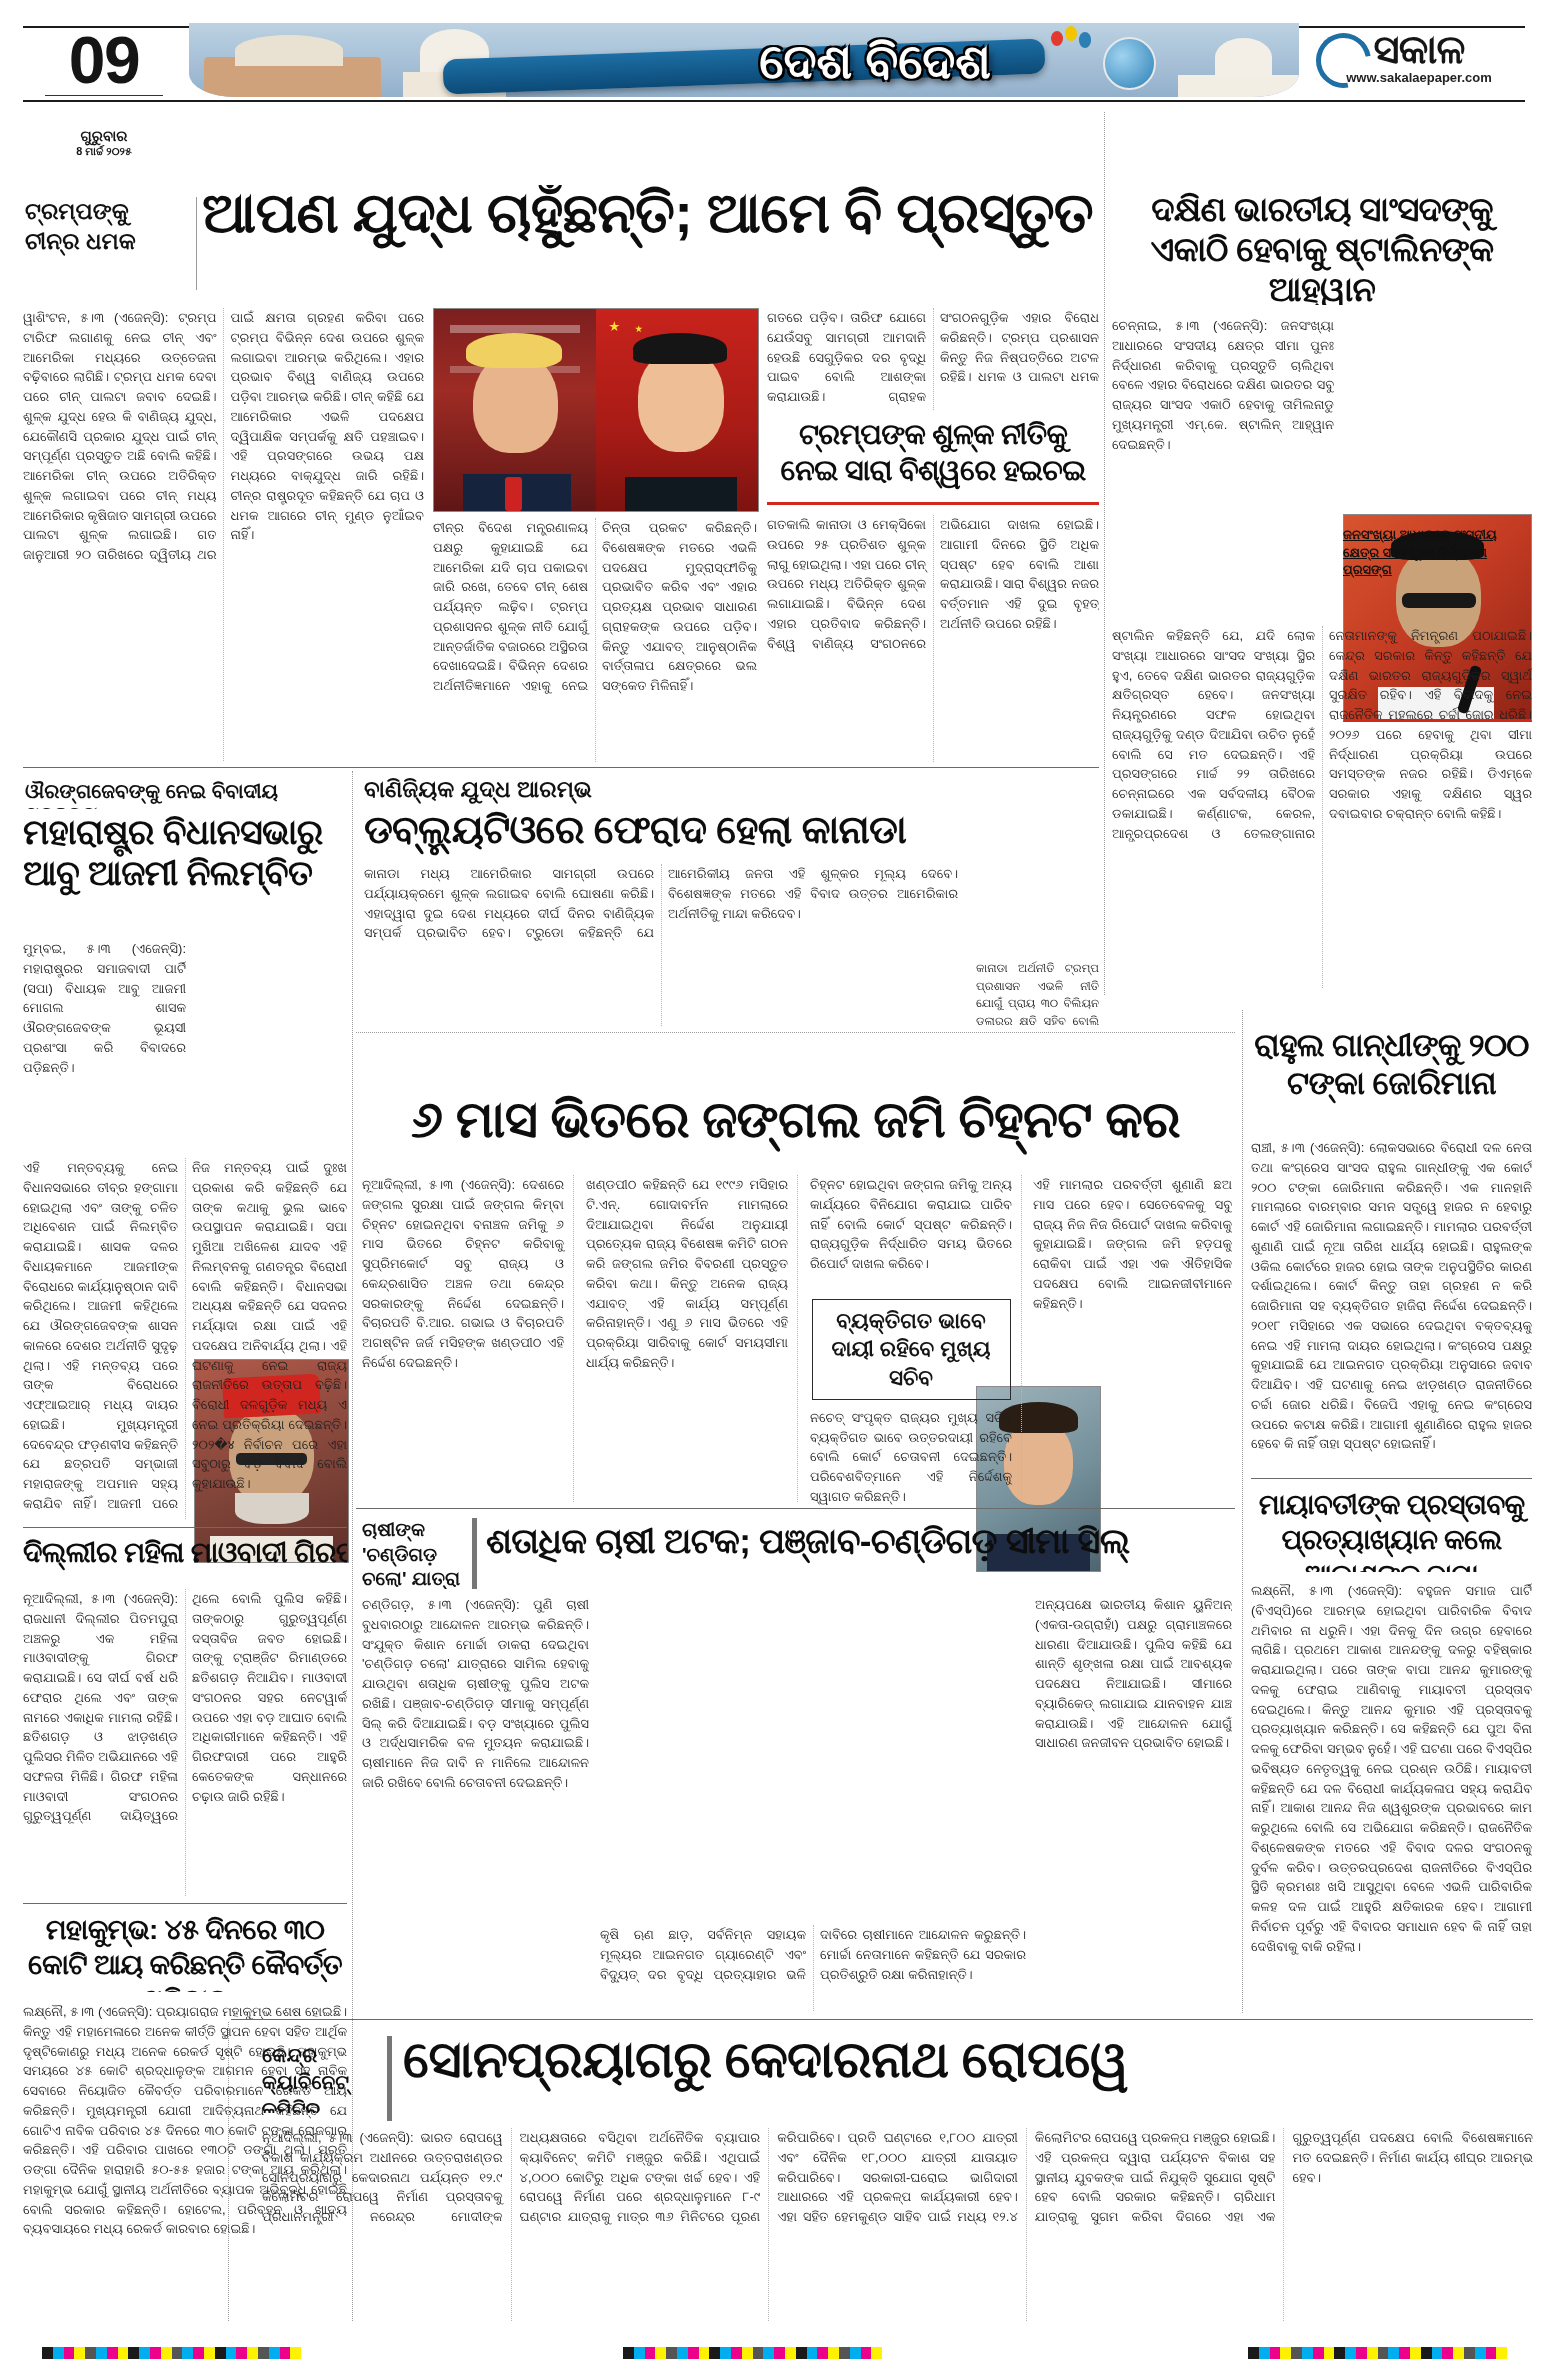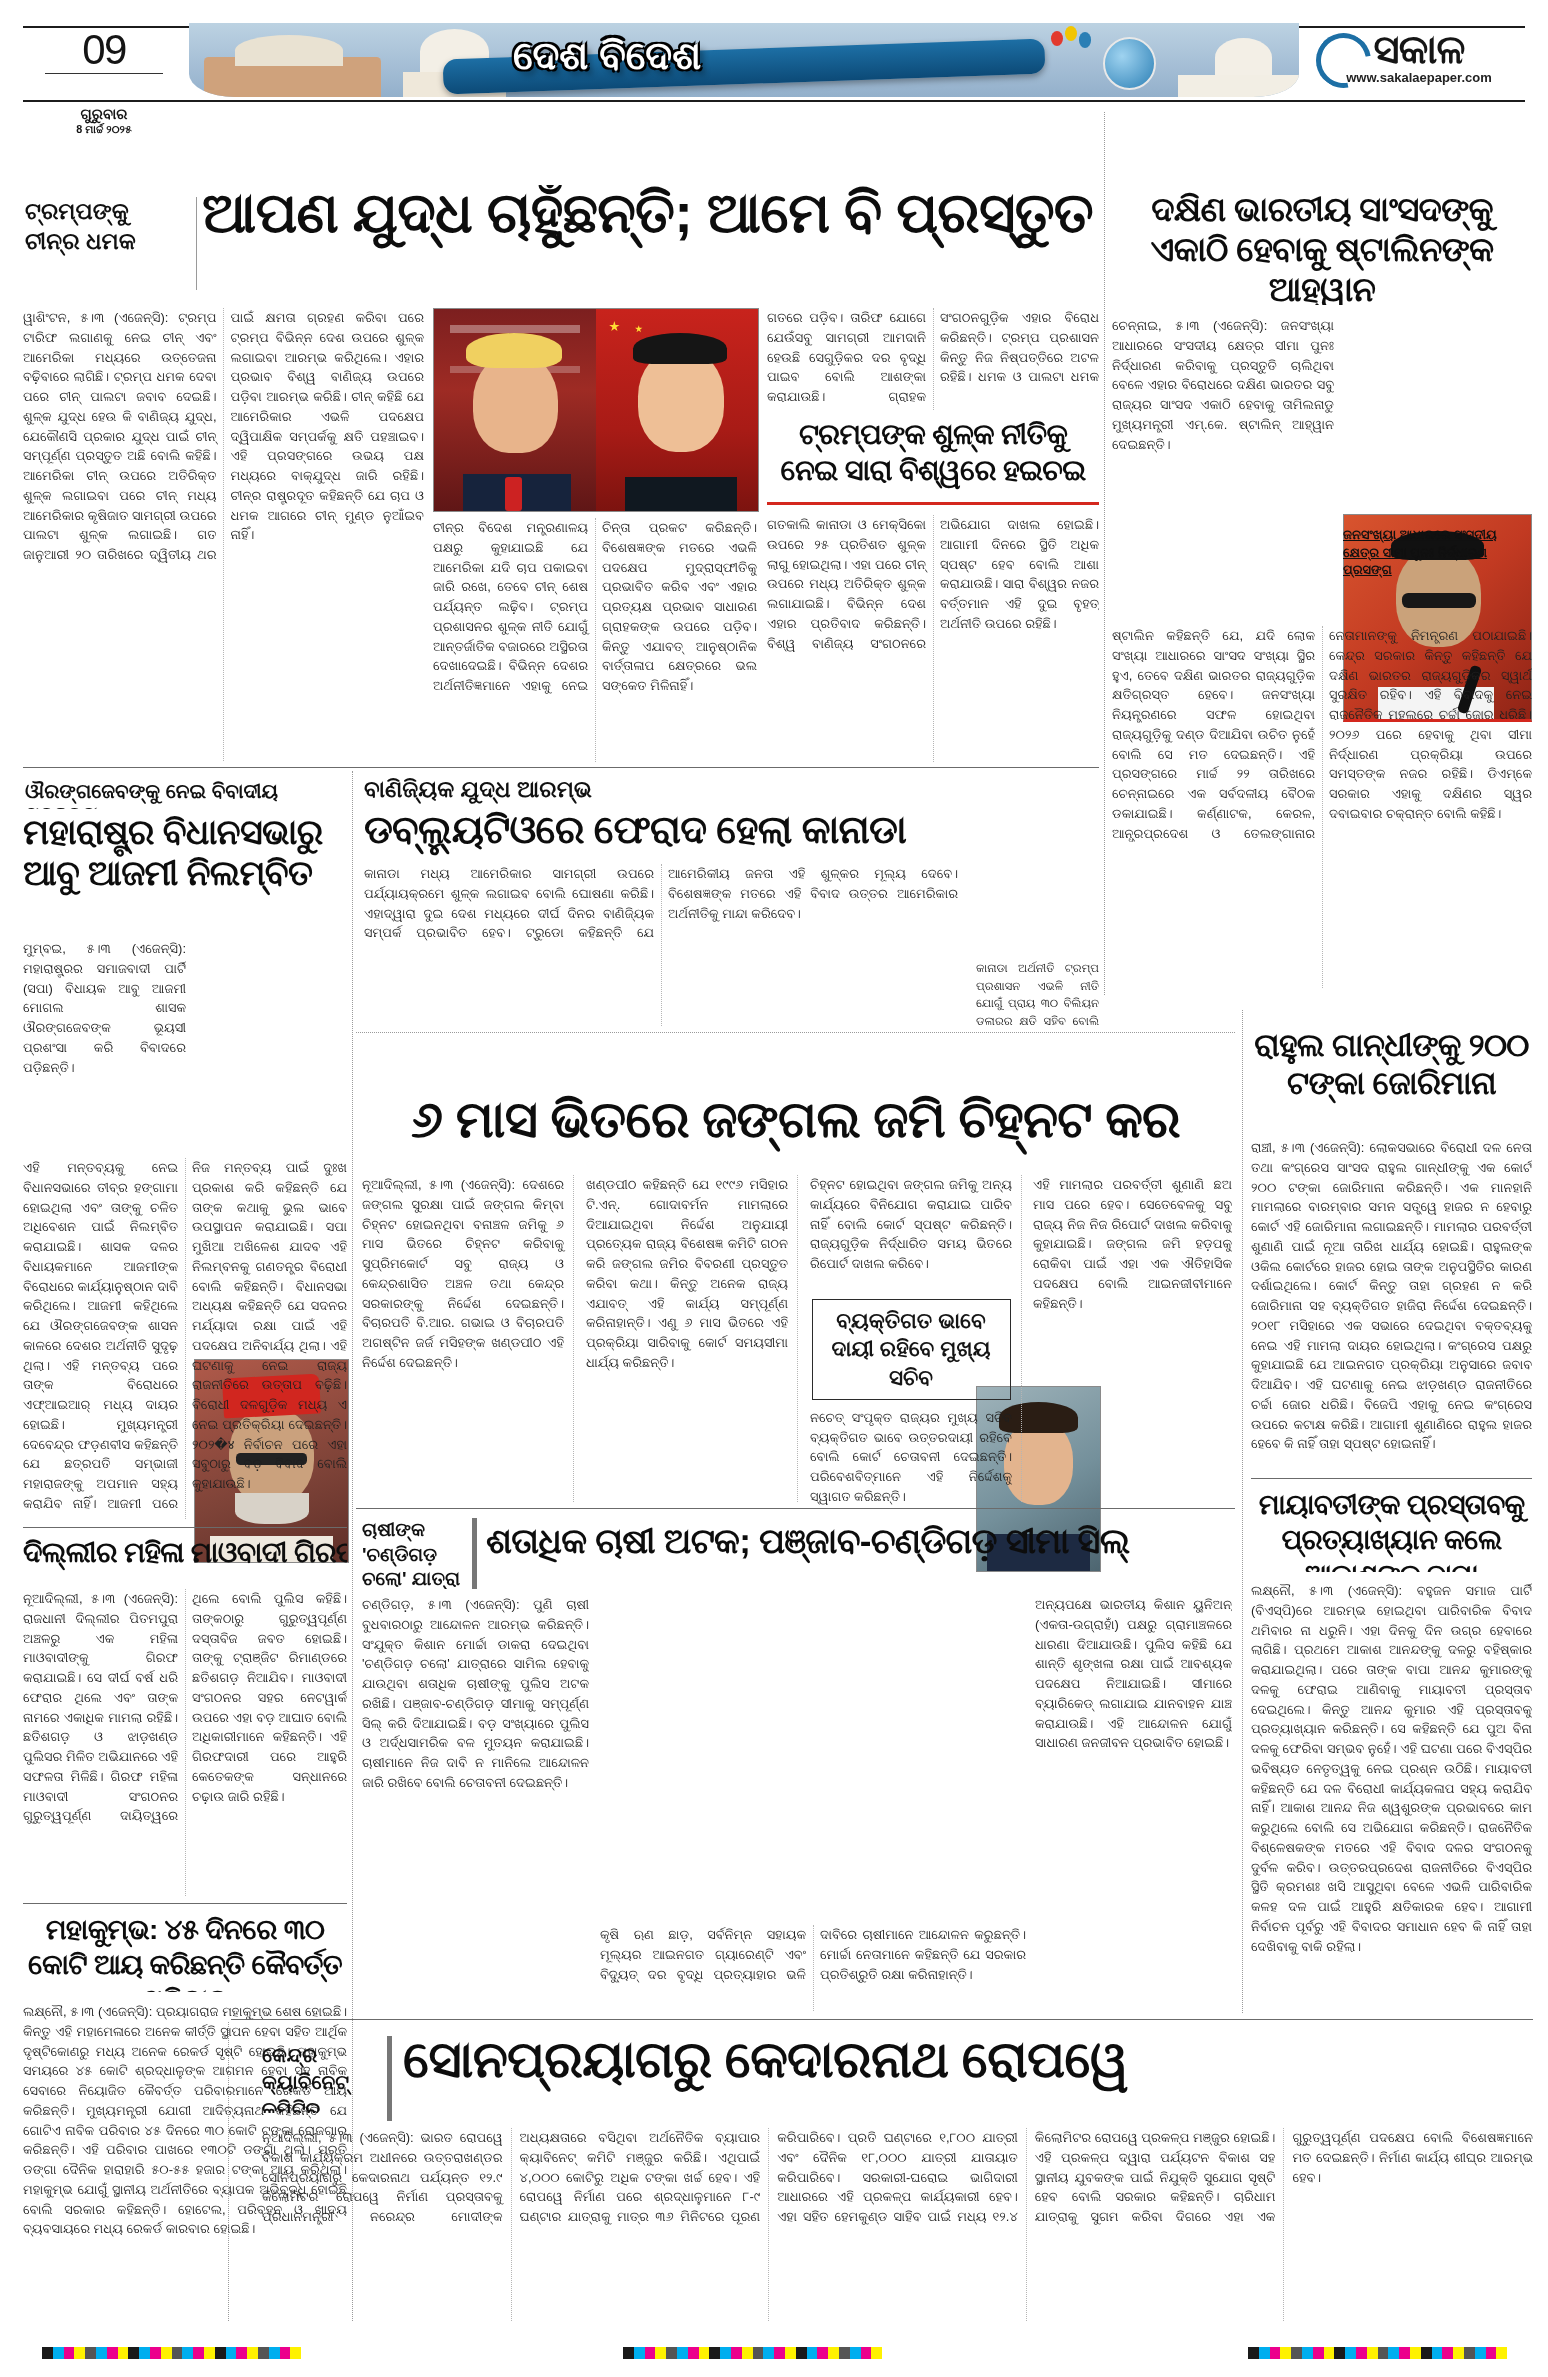--- a/index.html
+++ b/index.html
@@ -34,35 +34,35 @@
   .subhead-box{border:1.5px solid #2b2b2b;font-weight:800;text-align:center;overflow:hidden;padding:7.7px 6.2px;}
 </style>
 </head>
 <body>
 
 <div class="page">
 
   <div class="abs rule" style="left:23px;top:26px;width:1502px;height:1.5px;"></div>
 
   <div class="abs" style="left:23px;top:31px;width:162px;height:96px;text-align:center;">
-    <div style="font-size:42px;font-weight:400;line-height:0.9;letter-spacing:-1.5px;">09</div>
+    <div style="font-size:66px;font-weight:700;line-height:0.9;letter-spacing:-1.5px;">09</div>
     <div style="margin:4.6px 21.6px 1.5px 21.6px;border-top:1.5px solid #333;"></div>
     <div style="font-size:14.7px;font-weight:800;margin-top:32px;">ଗୁରୁବାର</div>
     <div style="font-size:10.8px;font-weight:600;">8 ମାର୍ଚ୍ଚ ୨୦୨୫</div>
   </div>
 
   <div class="abs masthead" style="left:189px;top:23px;width:1110px;height:74px;">
 
     <div class="block" style="left:15.4px;bottom:0;width:177px;height:40px;background:#cfa27c;border-radius:4.6px 4.6px 0 0;"></div>
     <div class="dome" style="left:46px;bottom:31px;width:108px;height:31px;background:#e9e2d2;"></div>
     <div class="dome" style="left:231px;bottom:23px;width:69px;height:45px;"></div>
     <div class="block" style="left:214px;bottom:0;width:103px;height:25px;background:#efe8da;"></div>
 
     <div class="ribbon" style="left:254px;top:26px;width:602px;height:35px;"></div>
-    <div class="m-title" style="left:324px;top:10.8px;width:478px;font-size:39px;text-align:left;">ଦେଶ ବିଦେଶ</div>
+    <div class="m-title" style="left:324px;top:10.8px;width:478px;font-size:48px;text-align:right;">ଦେଶ ବିଦେଶ</div>
 
     <div class="balloon" style="left:862px;top:7.7px;width:12.3px;height:15.4px;background:#e23a2e;"></div>
     <div class="balloon" style="left:876px;top:3.1px;width:12.3px;height:15.4px;background:#f2c500;"></div>
     <div class="balloon" style="left:890px;top:9.3px;width:12.3px;height:15.4px;background:#2b7fb5;"></div>
 
     <div class="globe" style="left:914px;top:14px;width:49px;height:49px;"></div>
 
     <div class="dome" style="left:1026px;bottom:20px;width:57px;height:39px;"></div>
     <div class="block" style="left:989px;bottom:0;width:131px;height:21.6px;background:#f2eee4;"></div>
 

